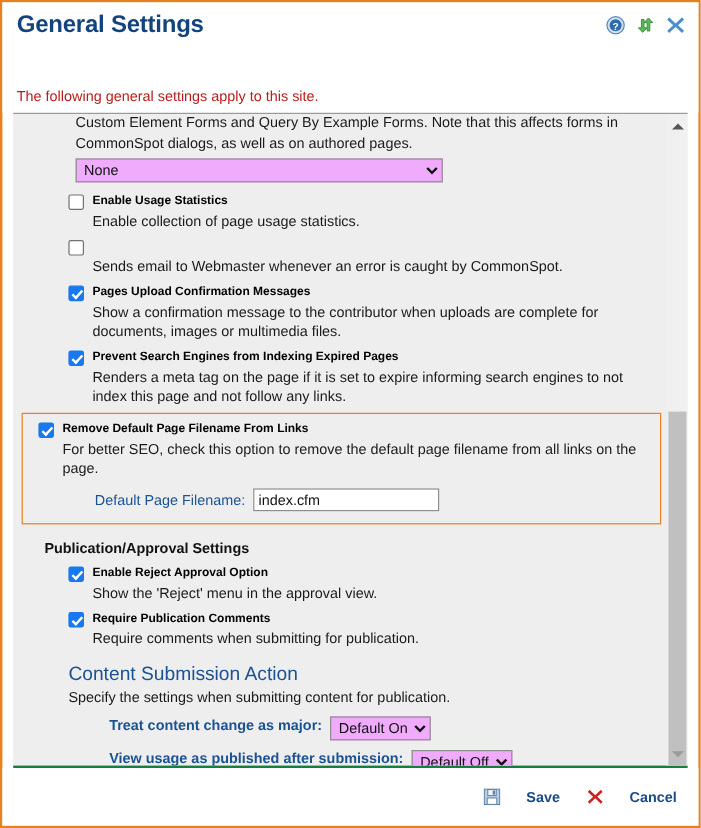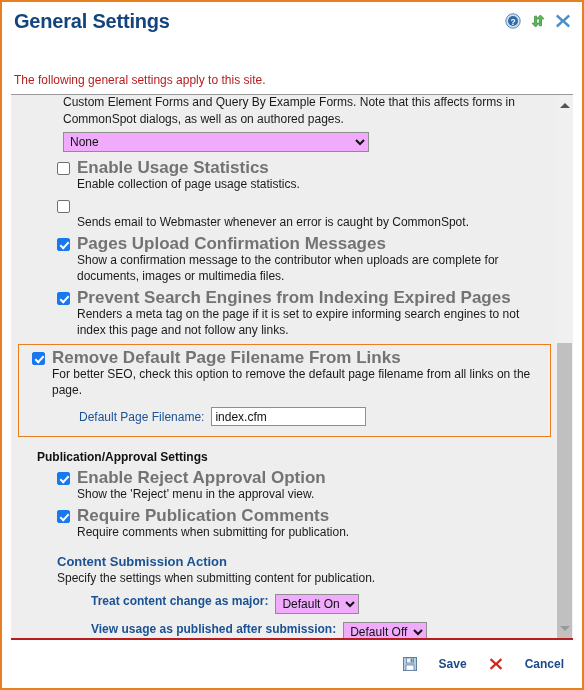--- a/index.html
+++ b/index.html
@@ -58,21 +58,21 @@
     width: 16px;
     height: 16px;
     display: block;
     cursor: pointer;
   }
   
   .panel {
     position: relative;
     margin: 0 9px 0 9px;
     border-top: 1px solid #9a9a9a;
-    border-bottom: 2px solid #b91c1c;
+    border-bottom: 2px solid #15803d;
     background: #eeeeee;
     flex: 1 1 auto;
     overflow: hidden;
   }
   .panel-inner {
     position: absolute;
     left: 0;
     top: -9px;
     width: 548px;
     padding: 0 0 10px 0;
@@ -172,23 +172,23 @@
     position: absolute;
     left: 3.5px;
     top: 0.5px;
     width: 3px;
     height: 7px;
     border: solid #ffffff;
     border-width: 0 2px 2px 0;
     transform: rotate(43deg);
   }
   .opt-label {
-    font-size: 17px;
+    font-size: 10px;
     font-weight: bold;
-    color: #737373;
+    color: #000000;
     line-height: 14px;
     cursor: pointer;
   }
   .opt-desc {
     font-size: 12px;
     color: #1a1a1a;
     line-height: 16px;
     padding: 1px 0 0 20px;
     max-width: 490px;
   }
@@ -222,22 +222,22 @@
     box-sizing: border-box;
     padding: 1px 3px;
   }
   .section-head {
     font-size: 12px;
     font-weight: bold;
     color: #111111;
     padding: 13px 0 0 0;
   }
   .sub-head {
-    font-size: 13px;
-    font-weight: bold;
+    font-size: 16px;
+    font-weight: normal;
     color: #1a5294;
     padding: 14px 0 0 20px;
   }
   .sub-desc {
     font-size: 12px;
     color: #1a1a1a;
     line-height: 16px;
     padding: 1px 0 0 20px;
   }
   .dd-row {

